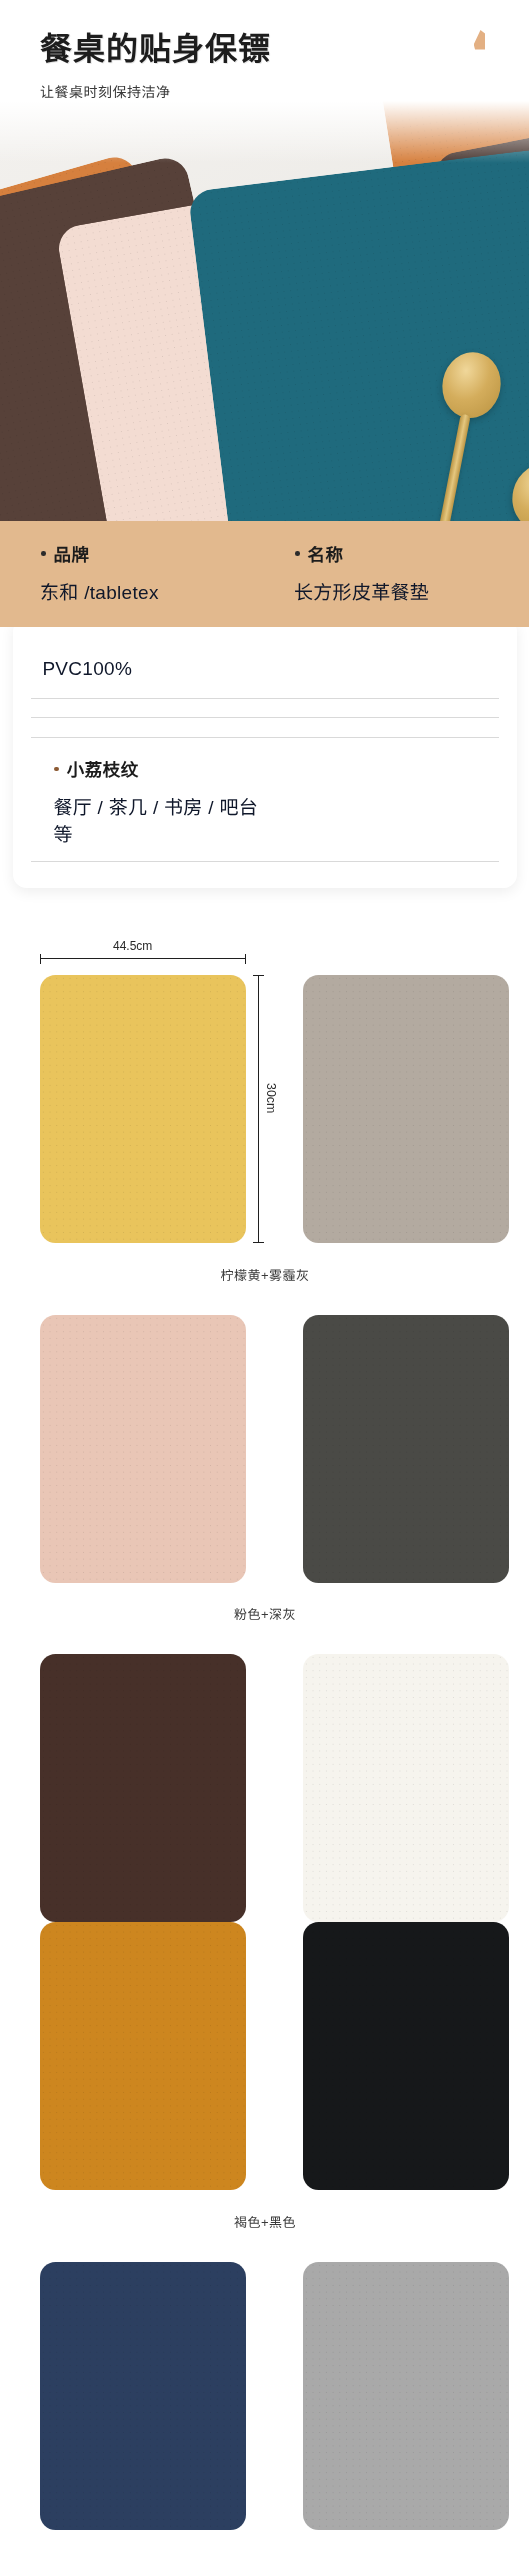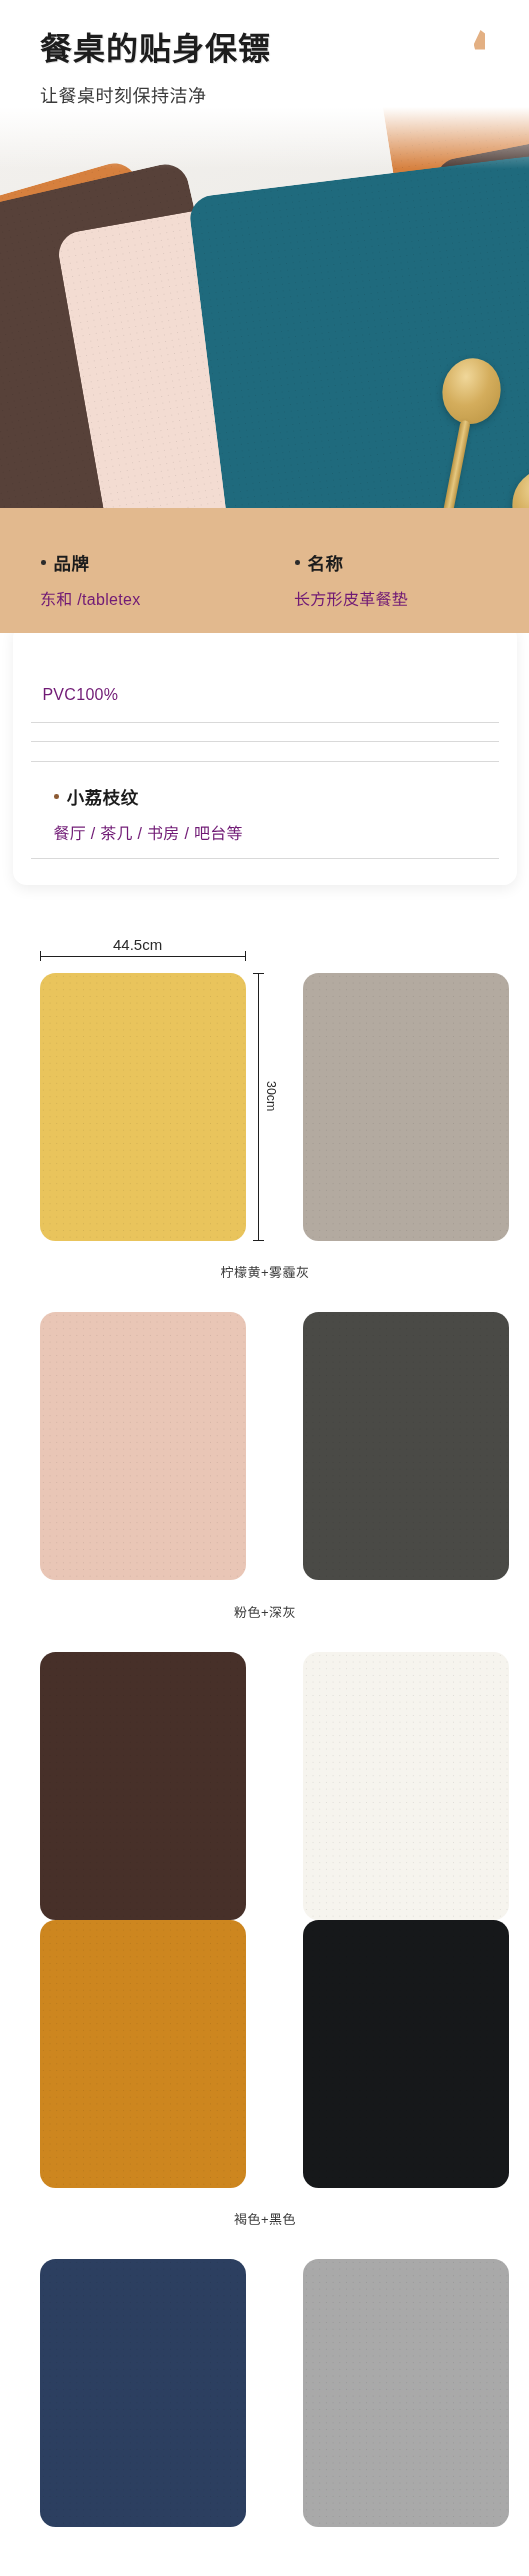--- a/index.html
+++ b/index.html
@@ -14,21 +14,21 @@
   .page { width:530px; position:relative; background:#fff; overflow:hidden; }
 
   
   .head-block { position:relative; padding:31px 0 0 40px; }
   .head-title {
     font-size:32px; font-weight:bold; letter-spacing:1px;
     color:#1d1d1d; line-height:1.15;
     text-shadow:1px 1px 0 rgba(0,0,0,0.10);
   }
   .head-sub {
-    margin-top:13.4px; font-size:18px; color:#3a3a3a;
+    margin-top:13.4px; font-size:14px; color:#3a3a3a;
     font-weight:400; letter-spacing:0.5px;
   }
   .accent-mark {
     position:absolute; right:45px; top:30px;
     width:11.3px; height:19.6px; background:#e3b083;
     clip-path:polygon(60% 0%,100% 18%,100% 100%,12% 100%,0% 74%);
   }
 
   
   .hero { position:relative; width:530px; height:526px; overflow:hidden;
@@ -66,33 +66,33 @@
     box-shadow:0 2.1px 5.2px rgba(0,0,0,.18);
   }
   .spoon-1 { left:431px; top:250px; transform:rotate(11deg); }
   .spoon-2 { left:498px; top:361px; transform:rotate(14deg); }
 
   
   .brand-band {
     position:absolute; left:0; bottom:0; width:100%;
     background:#e2b98e; padding:19.6px 0 23px 0; z-index:12;
   }
-  .spec-row { display:flex;margin-top:22px; }
+  .spec-row { display:flex; }
   .spec-cell { width:50%; padding-left:40px; }
   .spec-cell.second { padding-left:29px; }
   .spec-key {
     font-size:17.5px; font-weight:bold; color:#1c1c1c; letter-spacing:0.5px;
     position:relative; padding-left:13.4px;
   }
   .spec-key::before {
     content:""; position:absolute; left:1px; top:50%; margin-top:-2.1px;
     width:4.6px; height:4.6px; border-radius:50%; background:#2b2b2b;
   }
   .brand-band .spec-key::before { background:#2b2b2b; }
-  .spec-val { margin-top:11.3px; font-size:16px; color:#701a75; font-weight:300; letter-spacing:0.3px; }
+  .spec-val { margin-top:11.3px; font-size:19px; color:#0f172a; font-weight:300; letter-spacing:0.3px; }
 
   
   .spec-card {
     margin:0 13.4px; background:#fff; border-radius:13.4px;
     box-shadow:0 3.1px 13.4px rgba(0,0,0,.07);
     padding:29px 0 26px 0; position:relative; top:-9.3px;
   }
   .spec-card .spec-key::before { background:#8c5a33; }
   .spec-block { padding-bottom:17.5px; }
   .spec-div { height:1px; background:#d9d9d9; margin:0 17.5px 18.5px 17.5px; }
@@ -102,21 +102,21 @@
   .swatches { padding:29px 0 20.6px 0; background:#fff; }
   .dim-wrap { position:relative; height:49px; margin:0 0 0 0; }
   .dim-line {
     position:absolute; left:40px; top:32px; width:206px; height:1px; background:#1f1f1f;
   }
   .dim-line::before, .dim-line::after {
     content:""; position:absolute; top:-4.6px; width:1px; height:10.3px; background:#1f1f1f;
   }
   .dim-line::before { left:0; } .dim-line::after { right:0; }
   .dim-label-w {
-    position:absolute; left:113px; top:12.4px; font-size:15px; color:#2a2a2a; font-weight:300;
+    position:absolute; left:113px; top:12.4px; font-size:12px; color:#2a2a2a; font-weight:300;
   }
   .sw-row { position:relative; display:flex; gap:0; padding:0 0 0 0; }
   .sw { width:206px; height:268px; border-radius:15.5px; margin-left:40px; position:relative; }
   .sw.right { margin-left:57px; }
   .dim-v {
     position:absolute; left:258px; top:0; width:1px; height:268px; background:#1f1f1f;
   }
   .dim-v::before, .dim-v::after {
     content:""; position:absolute; left:-4.6px; width:10.3px; height:1px; background:#1f1f1f;
   }

